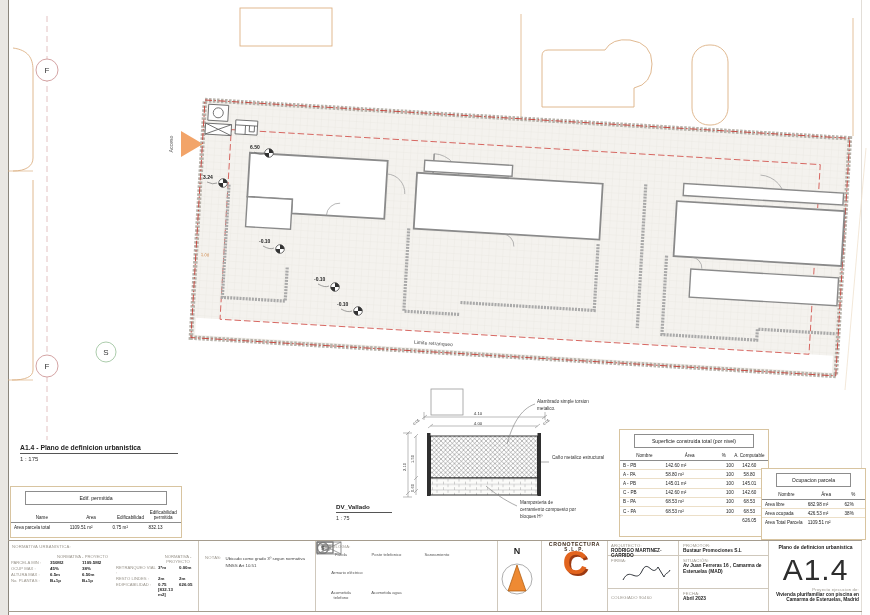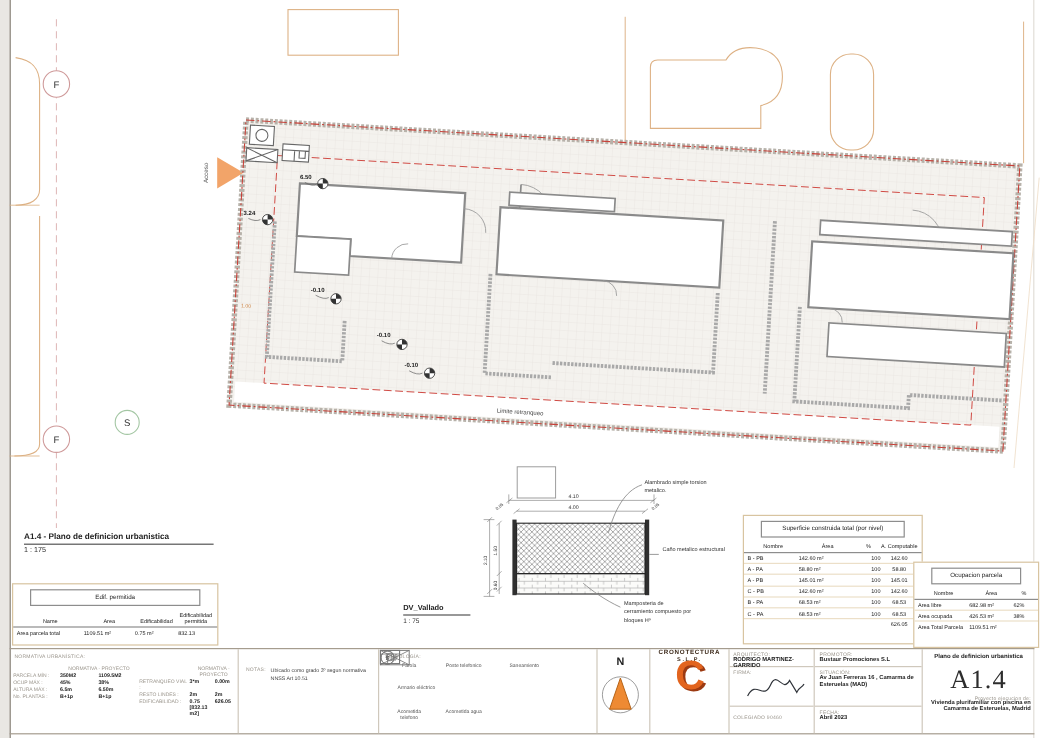--- a/index.html
+++ b/index.html
@@ -42,21 +42,21 @@
   .tb-col{position:absolute;top:0;height:100%;border-left:1px solid #cfc8bc;box-sizing:border-box;}
   .tb-col:first-child{border-left:none;}
   .lab{font-size:4.2px;color:#9a958c;letter-spacing:0.2px;}
   .val{font-size:4.8px;color:#222;font-weight:bold;}
   .ngrid{display:grid;grid-gap:1px 2px;align-items:start;}
   .nlab{font-size:4.2px;color:#9a958c;}
   .nval{font-size:4.4px;color:#222;font-weight:bold;}
   .nhead{font-size:4.2px;color:#9a958c;text-align:center;grid-column:2 / span 2;}
   .sym-item{display:inline-block;text-align:center;vertical-align:top;}
   .sym-item .sl{font-size:4.2px;color:#555;margin-top:1px;}
-  .sheet-code{font-size:22px;color:#2d2d2d;text-align:center;letter-spacing:1px;font-family:Liberation Serif, serif;}
+  .sheet-code{font-size:30px;color:#2d2d2d;text-align:center;letter-spacing:1px;}
   .word{font-size:5.2px;font-weight:bold;color:#3d2a1a;letter-spacing:0.6px;text-align:center;}
   .word2{font-size:4.6px;font-weight:bold;color:#3d2a1a;letter-spacing:1.4px;text-align:center;}
 </style>
 </head>
 <body>
 
 <div id="sheet">
   <div class="margin-strip"></div>
   <div class="right-edge"></div>
 

